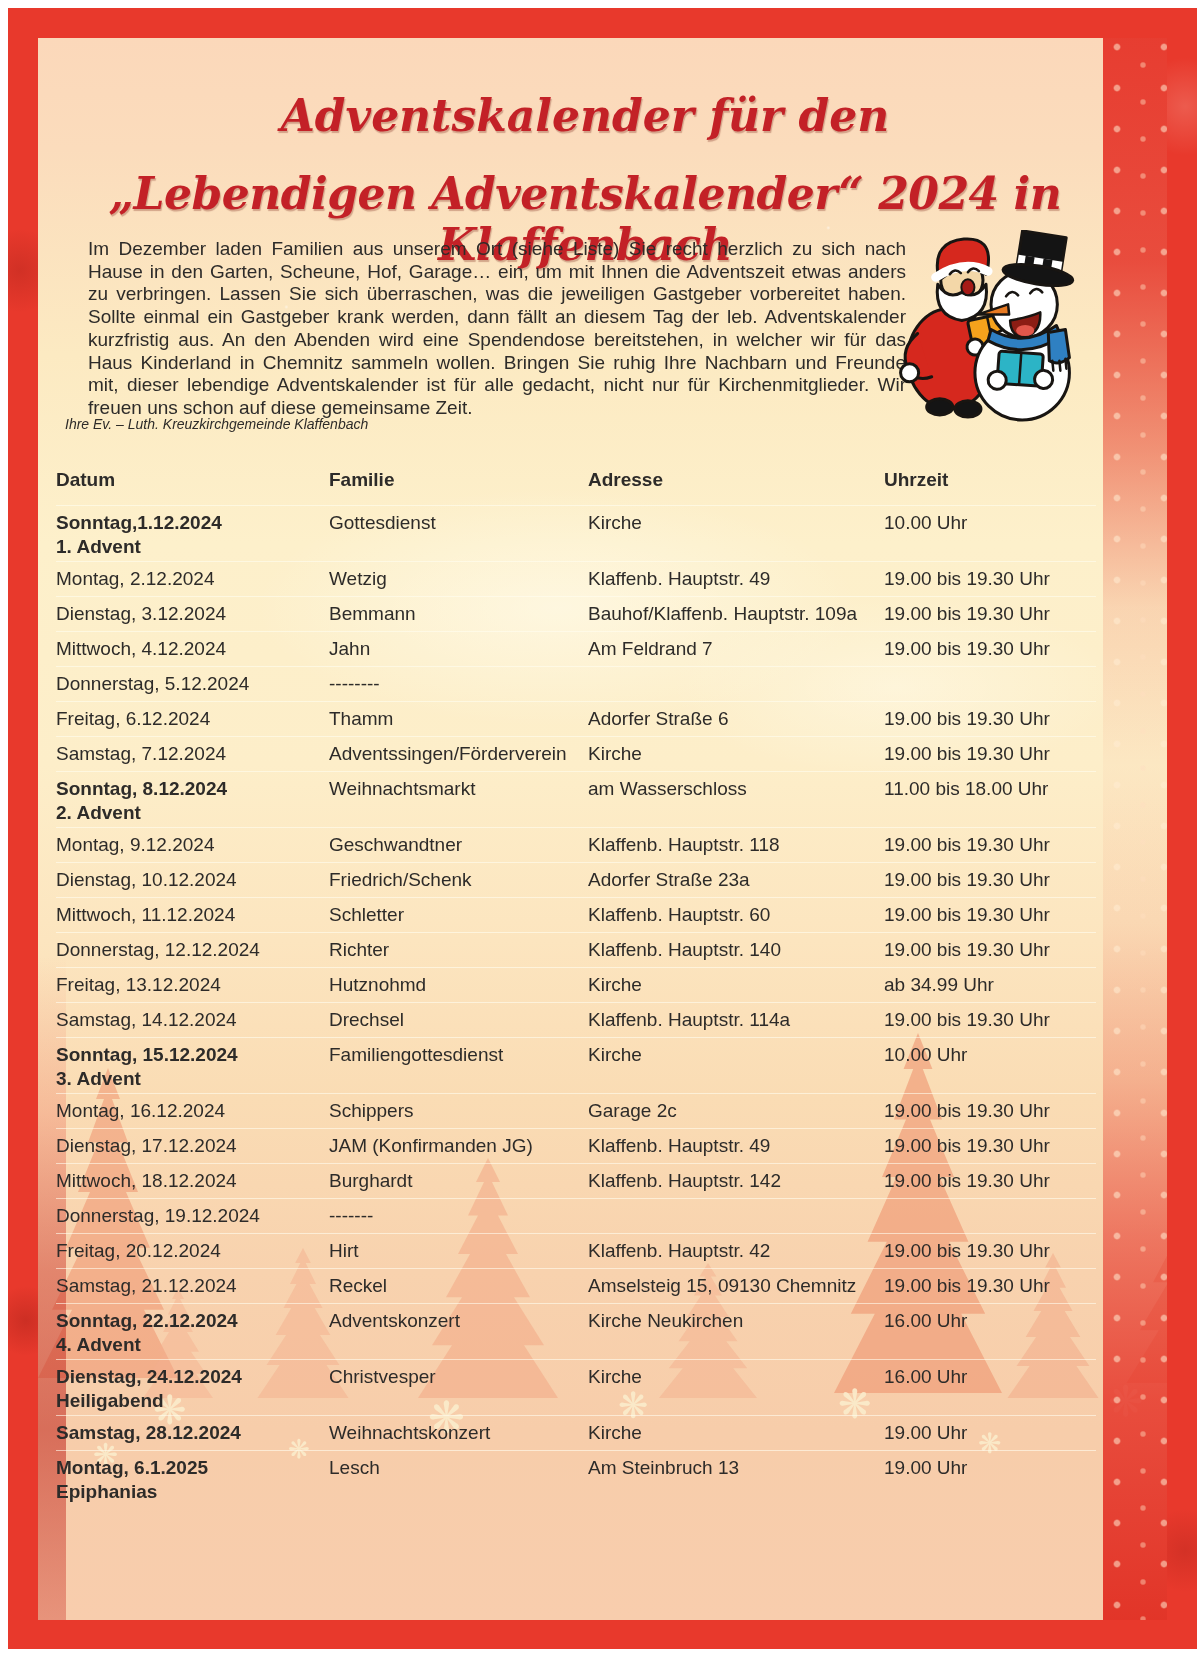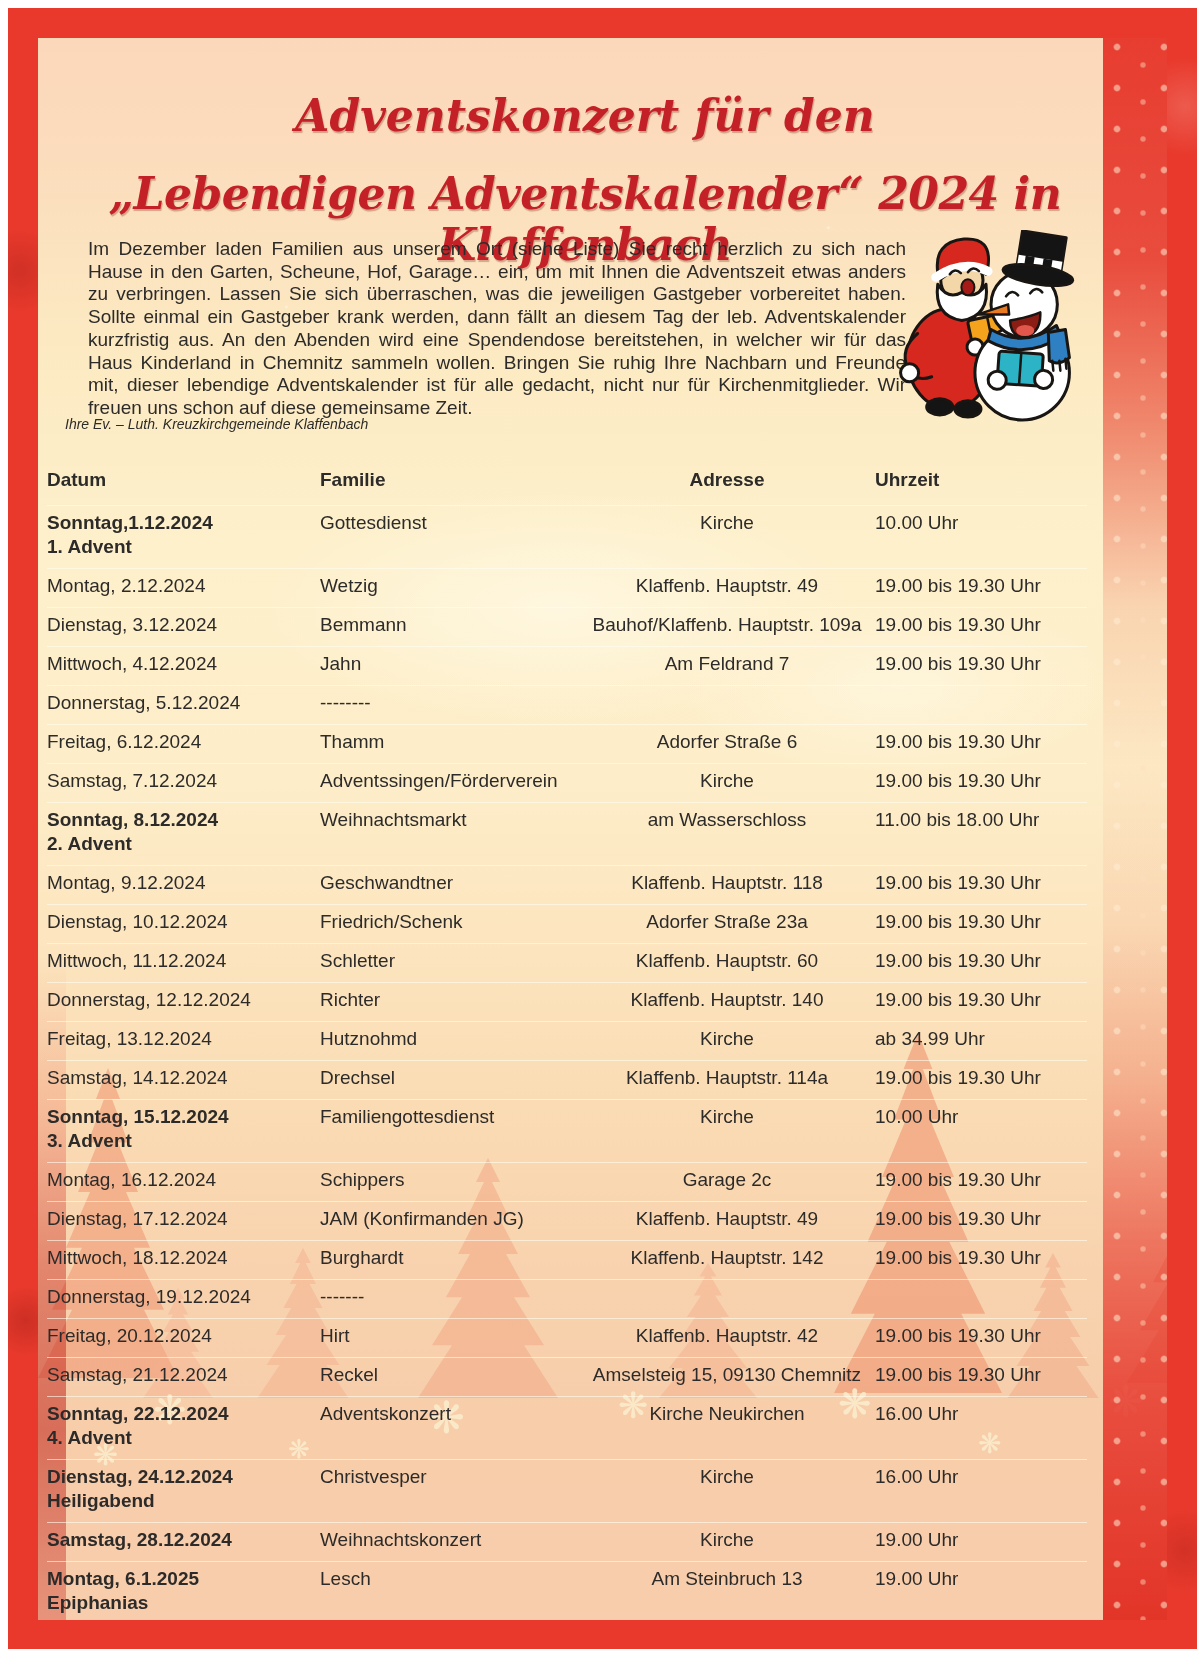--- a/index.html
+++ b/index.html
@@ -38,30 +38,30 @@
              rgba(200,40,30,.35) 100%);}
   .title1,.title2{position:absolute;left:27px;width:1040px;margin:0;text-align:center;
         font-family:"DejaVu Serif","Liberation Serif",serif;font-style:italic;font-weight:700;
         color:#c32127;text-shadow:1px 2px 1px rgba(115,28,18,.30);}
   .title1{top:52px;font-size:44px;}
   .title2{top:130px;font-size:44px;letter-spacing:-0.5px;}
   .intro{position:absolute;left:42px;top:192px;width:818px;margin:8px;
         font-size:19px;line-height:22.7px;text-align:justify;}
   .signature{position:absolute;left:27px;top:378px;margin:0;font-style:italic;font-size:14px;}
   .illustration{position:absolute;left:845px;top:192px;width:210px;height:196px;}
-  .host-table{position:absolute;left:9px;top:424px;width:1040px;font-size:19px;}
+  .host-table{position:absolute;left:18px;top:424px;width:1040px;font-size:19px;}
   .thead{display:flex;font-weight:700;padding:6px 0 13px 0;
         border-bottom:1px solid rgba(255,253,240,.6);}
-  .trow{display:flex;align-items:flex-start;padding:5px 0 9px 0;min-height:35px;
+  .trow{display:flex;align-items:flex-start;padding:5px 0 2px 0;min-height:35px;
         border-bottom:1px solid rgba(255,253,240,.6);box-sizing:border-box;}
   .trow:last-child{border-bottom:none;}
   .cell{line-height:24px;}
   .col-date{width:273px;flex:0 0 273px;}
   .col-family{width:259px;flex:0 0 259px;}
-  .col-address{width:296px;flex:0 0 296px;text-align:center;}
+  .col-address{width:296px;flex:0 0 296px;}
   .col-time{flex:1;}
   .bold-date .col-date{font-weight:700;}
   .tree{position:absolute;pointer-events:none;
         clip-path:polygon(50% 0%,56% 10%,52% 10%,60% 24%,55% 24%,65% 40%,59% 40%,
           71% 58%,63% 58%,78% 78%,68% 78%,85% 100%,15% 100%,32% 78%,22% 78%,
           37% 58%,29% 58%,41% 40%,35% 40%,45% 24%,40% 24%,48% 10%,44% 10%);}
   .snowflake{position:absolute;color:#fbeccb;opacity:.92;pointer-events:none;
         font-family:"DejaVu Sans",sans-serif;line-height:1;}
 </style>
 </head>
@@ -86,21 +86,21 @@
     <span class="snowflake" style="left:580px;top:1350px;font-size:36px;">❋</span>
     <span class="snowflake" style="left:800px;top:1346px;font-size:40px;">❋</span>
     <span class="snowflake" style="left:1070px;top:1343px;font-size:42px;">❋</span>
     <span class="snowflake" style="left:250px;top:1398px;font-size:26px;">❋</span>
     <span class="snowflake" style="left:940px;top:1392px;font-size:28px;">❋</span>
     <span class="snowflake" style="left:55px;top:1402px;font-size:30px;">❋</span>
 
     <div class="right-texture"></div>
     <div class="left-texture"></div>
 
-    <h1 class="title1">Adventskonzert für den</h1>
+    <h1 class="title1">Adventskalender für den</h1>
     <h1 class="title2">„Lebendigen Adventskalender“ 2024 in Klaffenbach</h1>
 
     <p class="intro">Im Dezember laden Familien aus unserem Ort (siehe Liste) Sie recht herzlich zu sich nach Hause in den Garten, Scheune, Hof, Garage… ein, um mit Ihnen die Adventszeit etwas anders zu verbringen. Lassen Sie sich überraschen, was die jeweiligen Gastgeber vorbereitet haben. Sollte einmal ein Gastgeber krank werden, dann fällt an diesem Tag der leb. Adventskalender kurzfristig aus. An den Abenden wird eine Spendendose bereitstehen, in welcher wir für das Haus Kinderland in Chemnitz sammeln wollen. Bringen Sie ruhig Ihre Nachbarn und Freunde mit, dieser lebendige Adventskalender ist für alle gedacht, nicht nur für Kirchenmitglieder. Wir freuen uns schon auf diese gemeinsame Zeit.</p>
 
     <div class="illustration">
       <svg viewBox="0 0 200 195" width="210" height="196">
         <g stroke="#181512" stroke-width="3" stroke-linejoin="round" stroke-linecap="round">
           <ellipse cx="62" cy="128" rx="42" ry="50" fill="#d6281e"></ellipse>
           <path d="M30,103 Q12,118 20,138 Q28,152 44,146" fill="#d6281e"></path>
           <circle cx="22" cy="142" r="9" fill="#ffffff"></circle>

